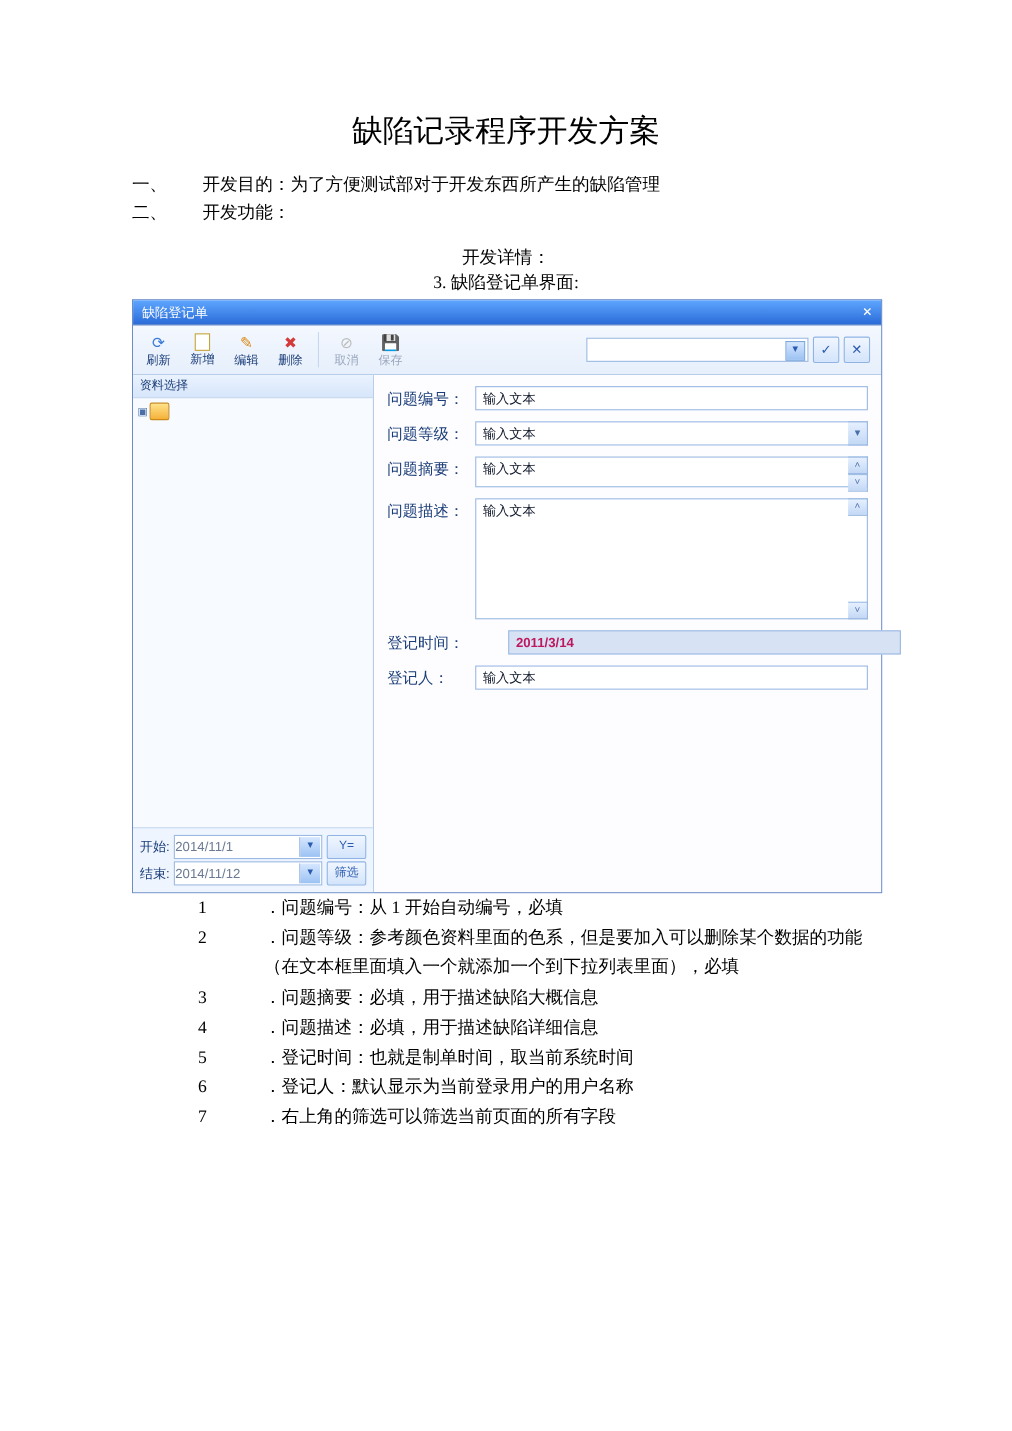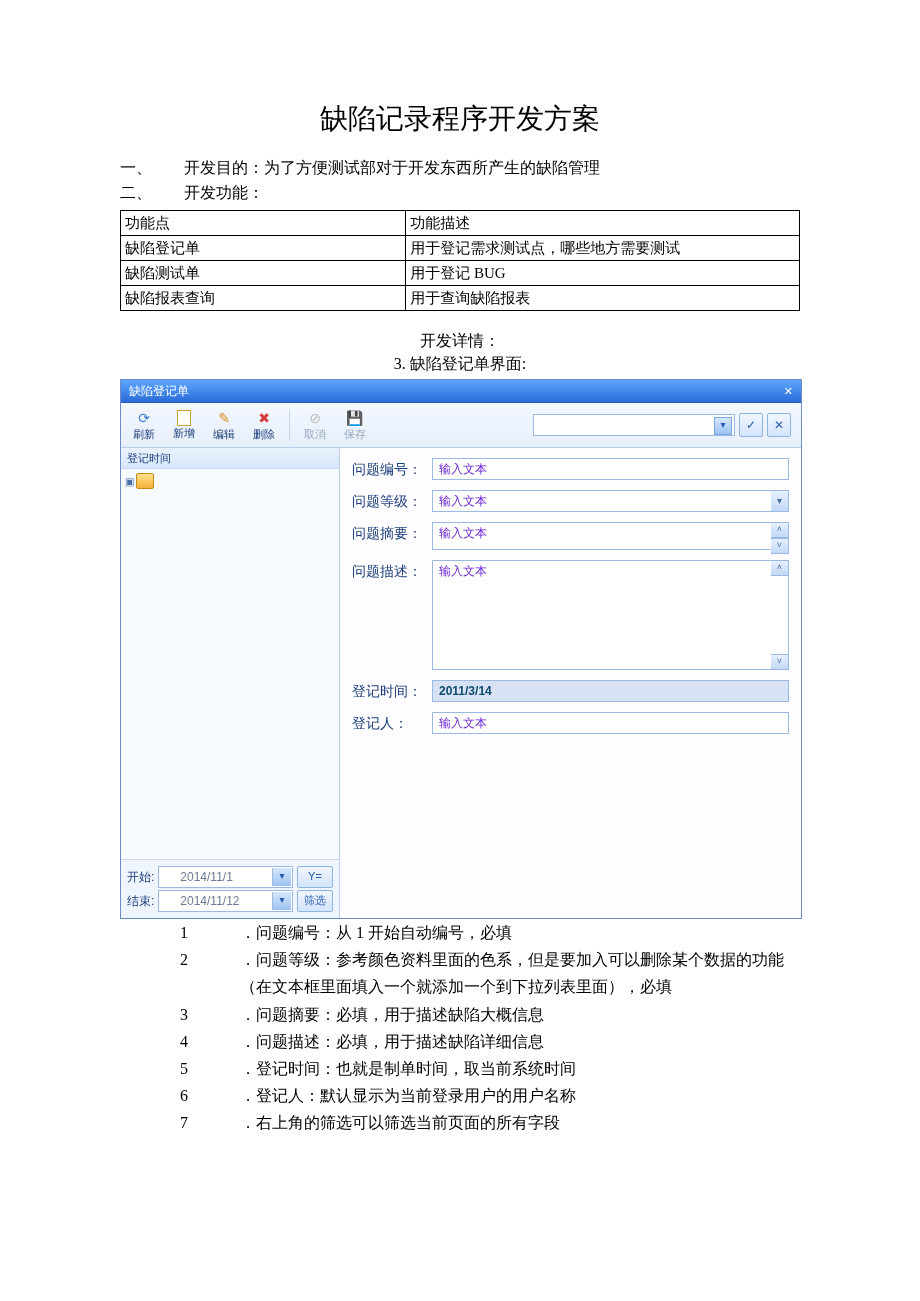--- a/index.html
+++ b/index.html
@@ -199,21 +199,21 @@
     align-items: center;
     gap: 4px;
     margin: 2px 0;
   }
   .date-field {
     flex: 1;
     height: 20px;
     border: 1px solid #9bb9e3;
     background: #fff;
     color: #6a7a92;
-    padding: 0 21px;
+    padding: 0 0;
     line-height: 20px;
     position: relative;
   }
   .date-field .dd {
     position: absolute;
     right: 1px; top: 1px;
     width: 18px; height: 18px;
     background: linear-gradient(to bottom,#d6e7ff,#9cc2f3);
     border-left: 1px solid #9bb9e3;
     color: #2a5bb0;
@@ -251,30 +251,31 @@
   }
   .form-field {
     flex: 1;
     position: relative;
   }
   .txt-input {
     width: 100%;
     height: 22px;
     border: 1px solid #9bb9e3;
     background: #fff;
-    color: #6d28d9;
+    color: #0f172a;
     font-size: 12px;
     padding: 0 6px;
     box-sizing: border-box;
     line-height: 20px;
   }
   .txt-input.ro {
     background: #d7e3f5;
-    color: #0c4a6e;
+    color: #be185d;
     font-weight: bold;
+    margin-left: 30px;
   }
   .combo-dd, .spin-btn {
     position: absolute;
     right: 0;
     top: 0;
     width: 18px;
     border: 1px solid #9bb9e3;
     border-left: none;
     background: linear-gradient(to bottom,#e6f0ff,#c3d8f5);
     color: #4a6fa8;
@@ -335,40 +336,20 @@
 
   <div class="section-line">
     <span class="section-num">一、</span>
     <span>开发目的：为了方便测试部对于开发东西所产生的缺陷管理</span>
   </div>
   <div class="section-line">
     <span class="section-num">二、</span>
     <span>开发功能：</span>
   </div>
 
-  <table class="func-table">
-    <tbody>
-        <tr>
-      <td style="width:42%">功能点</td>
-      <td>功能描述</td>
-    </tr>
-    <tr>
-      <td>缺陷登记单</td>
-      <td>用于登记需求测试点，哪些地方需要测试</td>
-    </tr>
-    <tr>
-      <td>缺陷测试单</td>
-      <td>用于登记 BUG</td>
-    </tr>
-    <tr>
-      <td>缺陷报表查询</td>
-      <td>用于查询缺陷报表</td>
-    </tr>
-  </tbody>
-    </table>
 
   <div class="dev-detail">开发详情：</div>
   <div class="ui-caption">3. 缺陷登记单界面:</div>
 
   <div class="app-window">
 
     <div class="titlebar">
       <span>缺陷登记单</span>
       <span class="close-icon">✕</span>
     </div>
@@ -404,21 +385,21 @@
         <div class="search-input">
           <div class="dd">▾</div>
         </div>
         <div class="sq-btn">✓</div>
         <div class="sq-btn">✕</div>
       </div>
     </div>
 
     <div class="body-split">
       <div class="left-pane">
-        <div class="pane-head">登记时间</div>
+        <div class="pane-head">资料选择</div>
         <div class="tree">
           <span class="tree-node">
             <span style="color:#4a6fa8;font-size:10px;">▣</span>
             <span class="folder-ico"></span>
           </span>
         </div>
         <div class="date-filter">
           <div class="date-row">
             <span>开始:</span>
             <div class="date-field">

